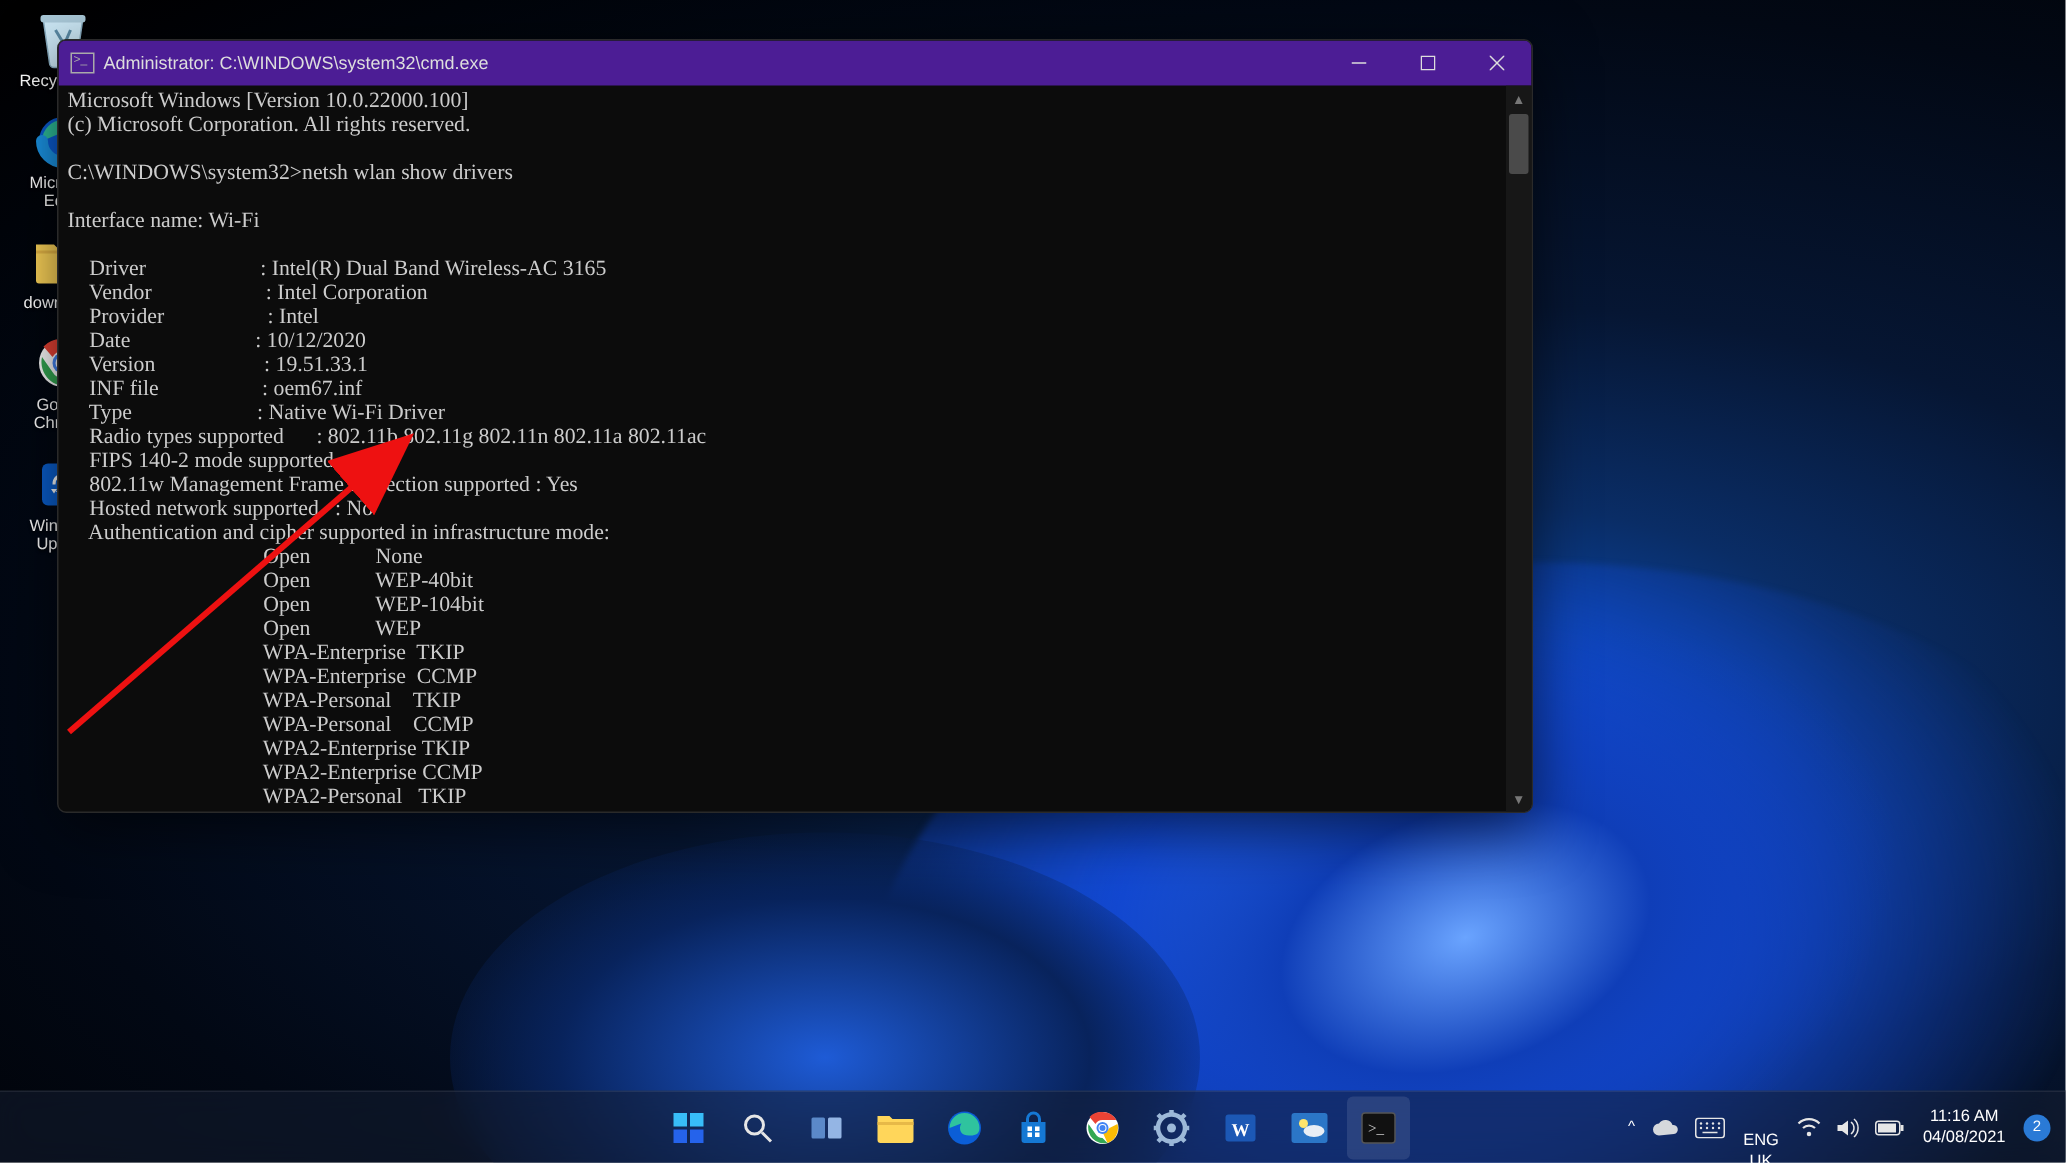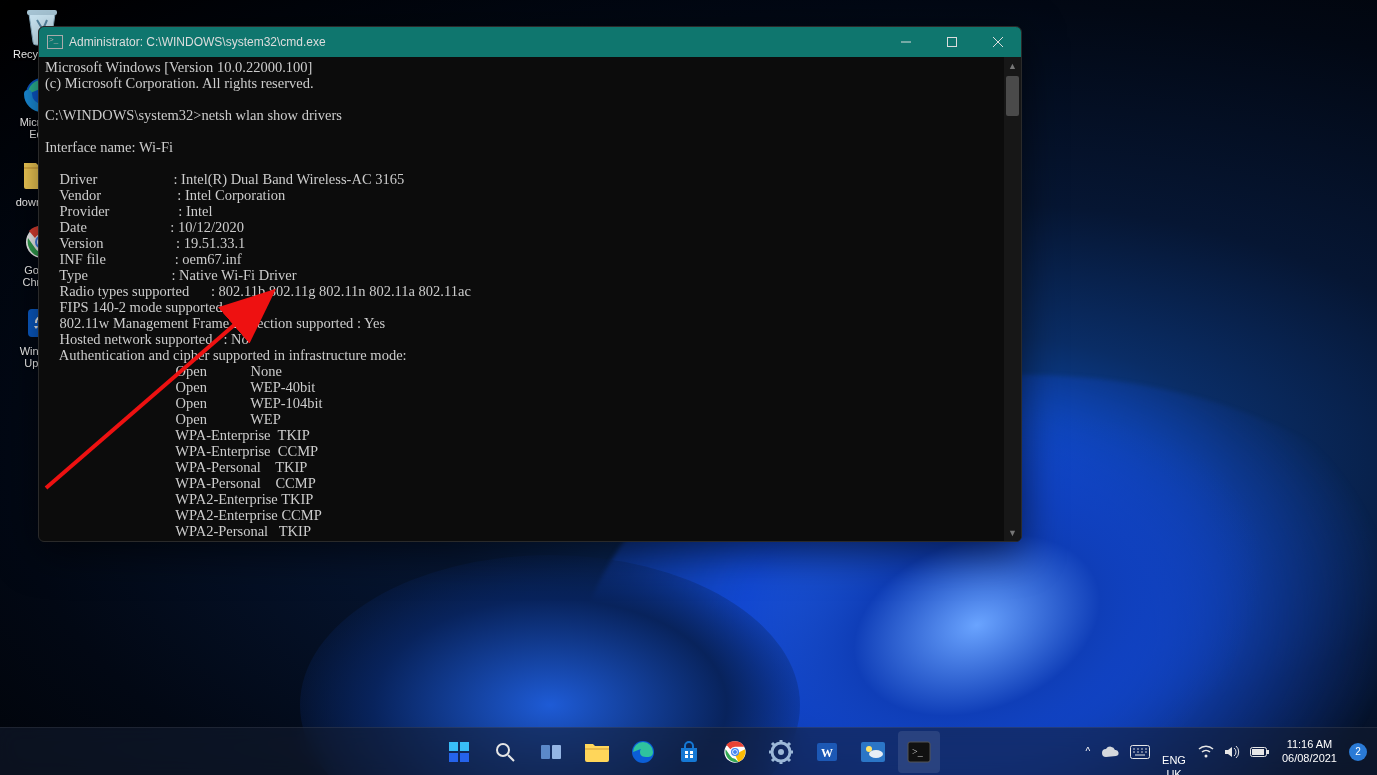--- a/index.html
+++ b/index.html
@@ -22,21 +22,21 @@
 .desktop-icon .lbl { font-size: 11px; color: #fff; text-align: center; text-shadow: 0 1px 2px rgba(0,0,0,.8); margin-top: 2px; line-height: 1.1; word-break: break-word; }
 
 
 .cmd-window {
   position: absolute; left: 38px; top: 26px; width: 984px; height: 516px;
   background: #0c0c0c; border: 1px solid #2a2a2a; border-radius: 6px;
   box-shadow: 0 10px 40px rgba(0,0,0,.6);
   display: flex; flex-direction: column; overflow: hidden;
 }
 .titlebar {
-  height: 30px; background: #0f766e; display: flex; align-items: center;
+  height: 30px; background: #4c1d95; display: flex; align-items: center;
   padding-left: 8px; color: #ddd; font-size: 12px; user-select: none;
 }
 .titlebar .tb-icon { width: 16px; height: 14px; border: 1px solid #aaa; margin-right: 6px; position: relative; }
 .titlebar .tb-icon::after { content: ">_"; font-size: 8px; position: absolute; left: 1px; top: -1px; color: #aaa; }
 .titlebar .controls { margin-left: auto; display: flex; }
 .titlebar .ctrl { width: 46px; height: 30px; display: flex; align-items: center; justify-content: center; color: #ddd; }
 
 .cmd-body { flex: 1; display: flex; overflow: hidden; }
 .cmd-pre {
   flex: 1; color: #ccc; font-family: Liberation Serif, serif; font-size: 14.5px;
@@ -340,17 +340,17 @@
       <span>
           <svg width="20" height="12" viewBox="0 0 20 12">
             <rect x="0.5" y="1.5" width="16" height="9" rx="2" fill="none" stroke="#e6e6e6"></rect>
             <rect x="17" y="4" width="2" height="4" fill="#e6e6e6"></rect>
             <rect x="2" y="3" width="12" height="6" fill="#e6e6e6"></rect>
           </svg>
         </span>
     </div>
     <div class="clock">
       <div>11:16 AM</div>
-      <div>06/08/2021</div>
+      <div>04/08/2021</div>
     </div>
     <div class="notif-badge">2</div>
   </div>
 </div>
 
 </body></html>

